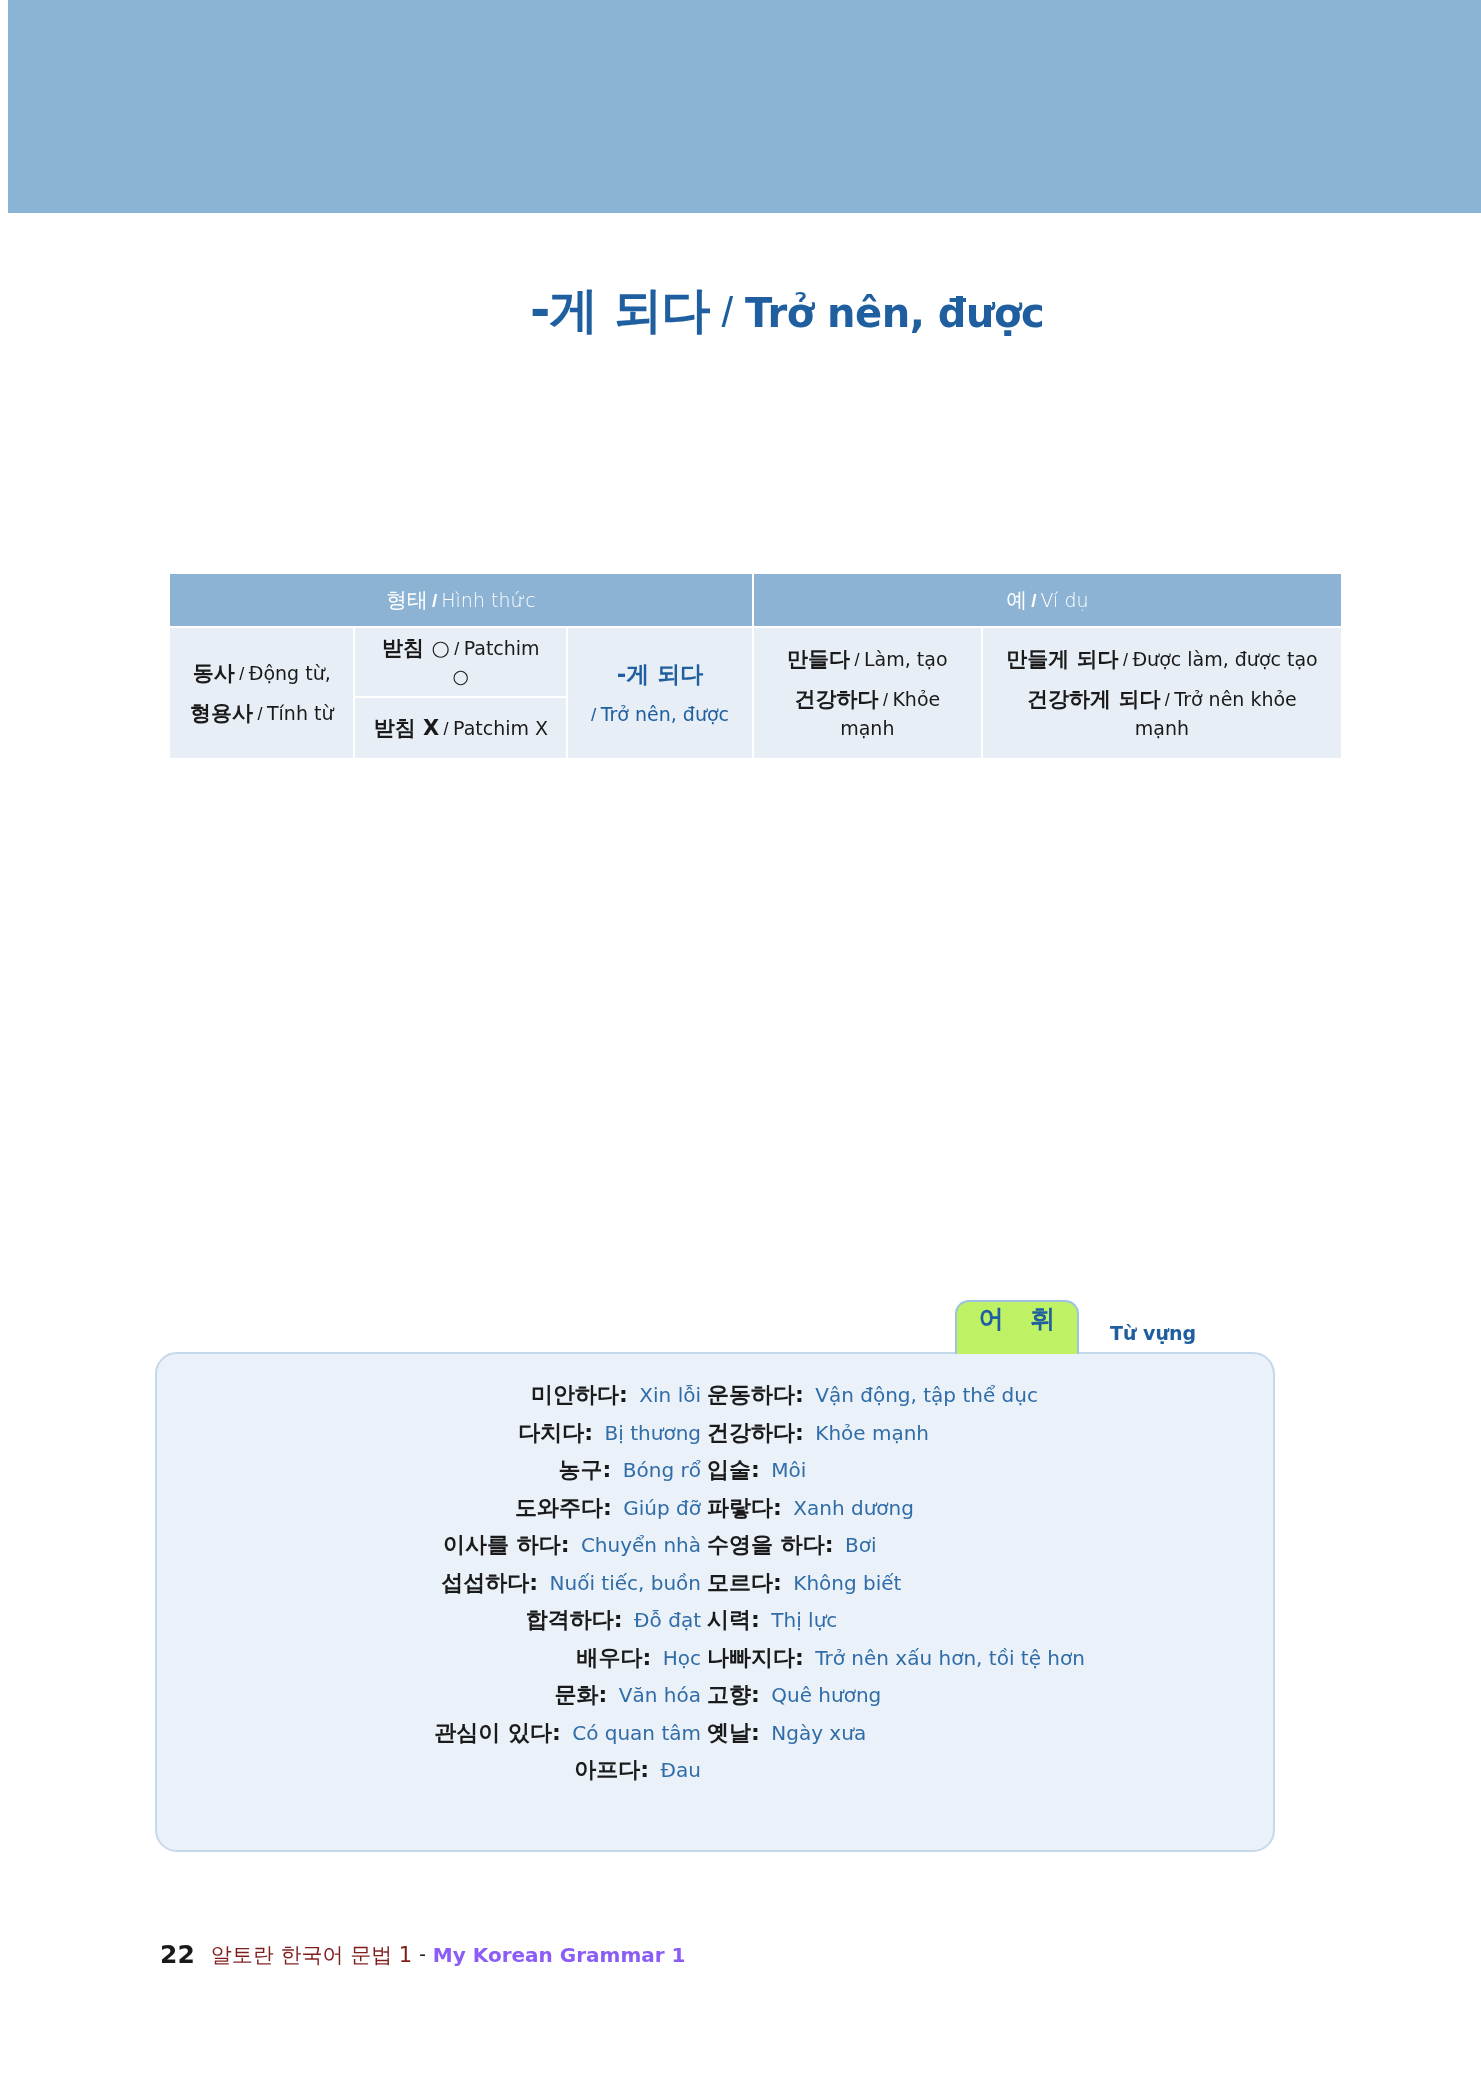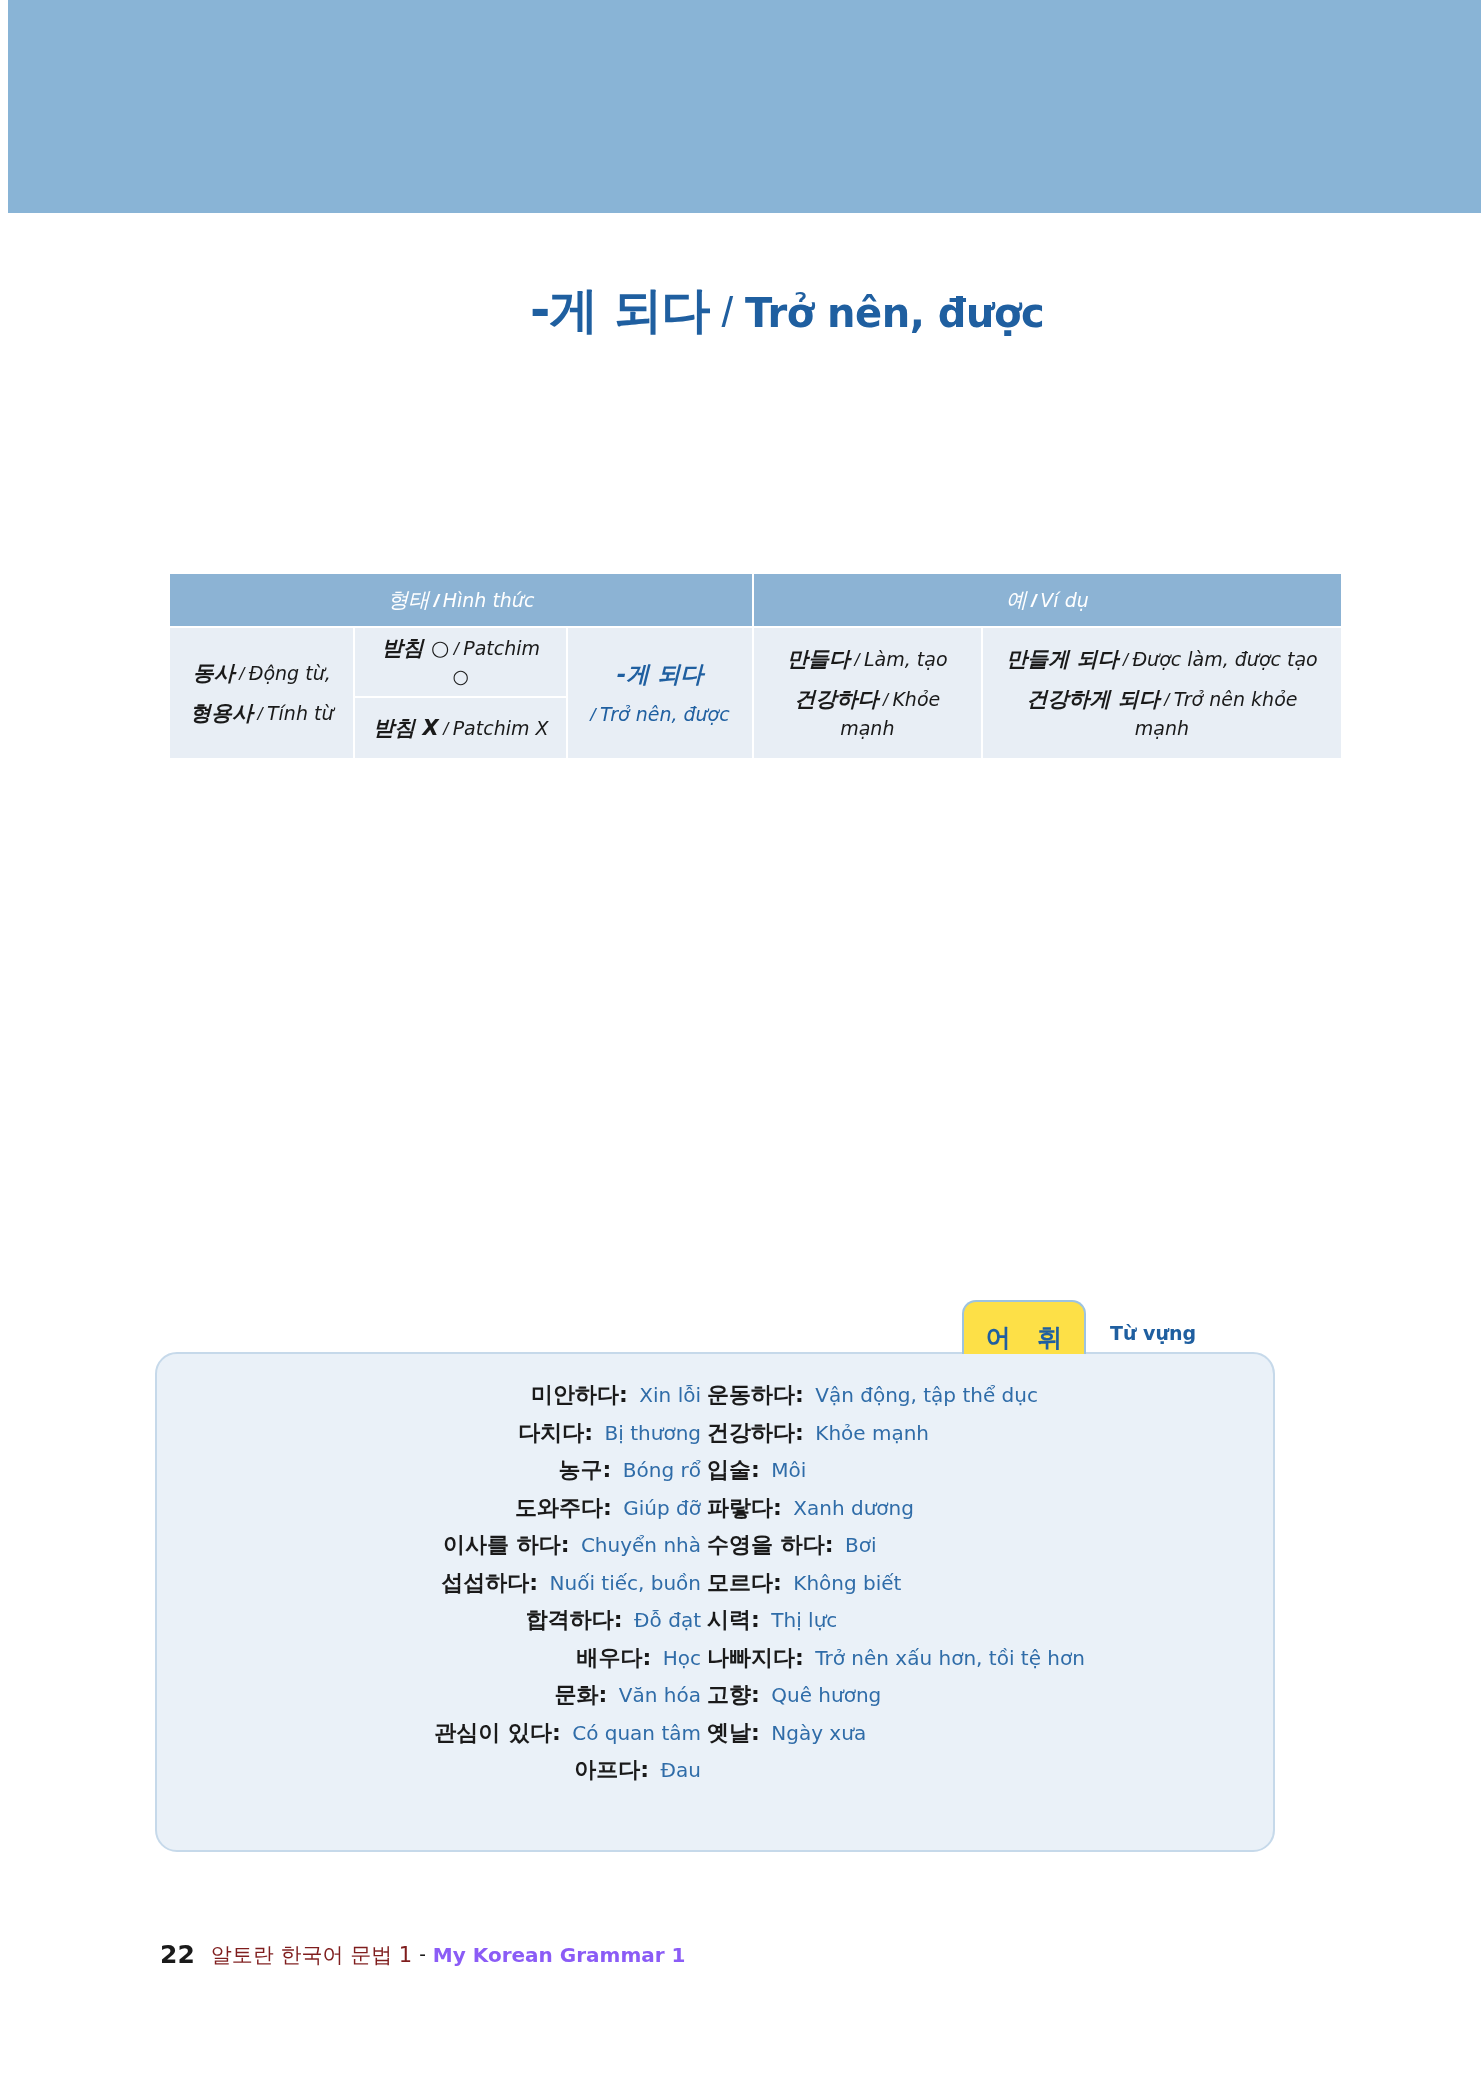--- a/index.html
+++ b/index.html
@@ -99,21 +99,20 @@
     top: 572px;
     width: 1175px;
     border-collapse: collapse;
     table-layout: fixed;
   }
   .grammar-table td, .grammar-table th {
     border: 2px solid #ffffff;
     padding: 0;
     vertical-align: middle;
     text-align: center;
-    font-style: italic;
   }
   .gt-head {
     background: #8cb3d4;
     height: 52px;
     color: #ffffff;
     font-size: 0;
   }
   .gt-head .ko {
     font-family: "DejaVu Sans", sans-serif;
     font-size: 21px;
@@ -166,29 +165,28 @@
     padding: 5px 16px;
   }
   .h-cell { height: 60px; }
   
   .vocab-tab {
     position: absolute;
     left: 955px;
     top: 1300px;
     width: 120px;
     height: 52px;
-    background: #fde047;
+    background: #bef264;
     border: 2px solid #9dc3e0;
     border-bottom: none;
     border-radius: 14px 14px 0 0;
     display: flex;
-    align-items: flex-end;
+    align-items: flex-start;
     justify-content: center;
     z-index: 3;
-    margin-left: 7px;
   }
   .vocab-tab-label {
     font-family: "DejaVu Sans", sans-serif;
     font-size: 25px;
     font-weight: bold;
     color: #1f5fa0;
     letter-spacing: 9px;
     padding-left: 9px;
   }
   .vocab-tab-vi {

